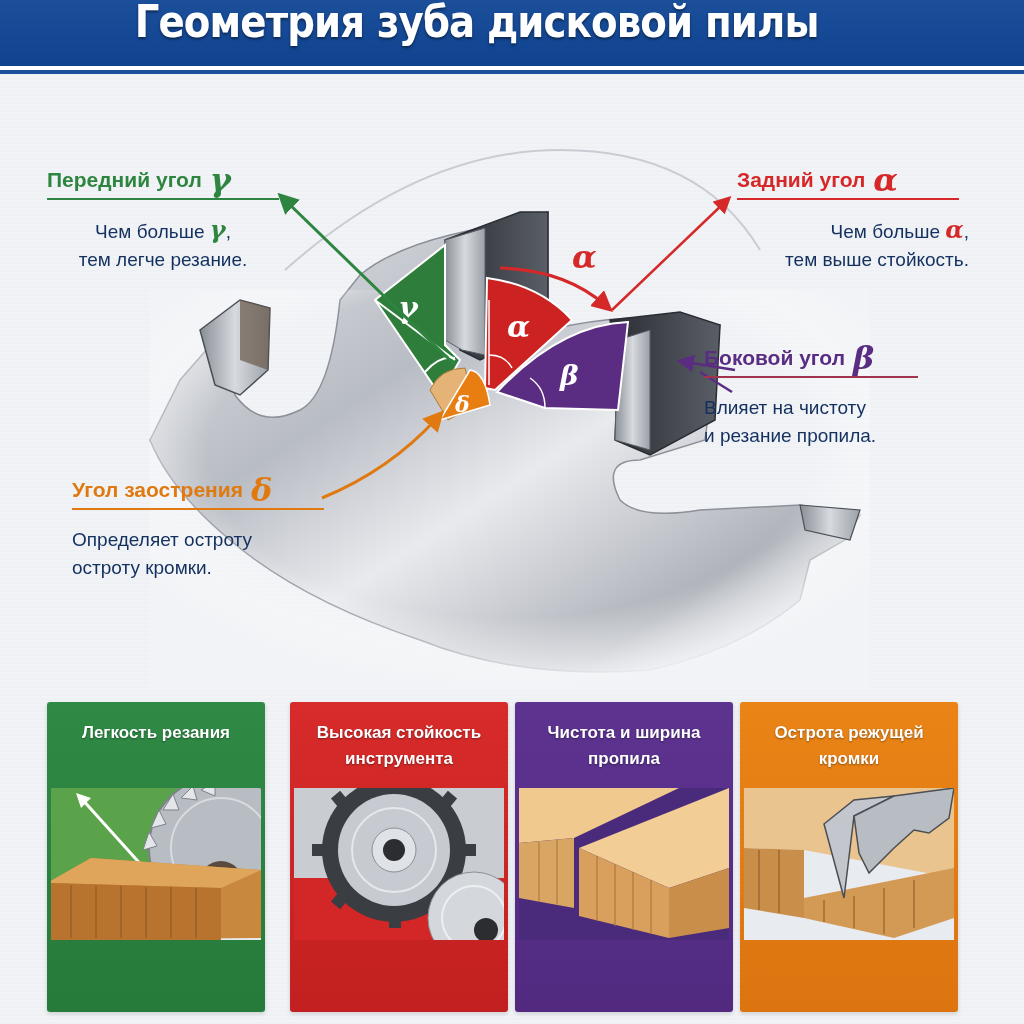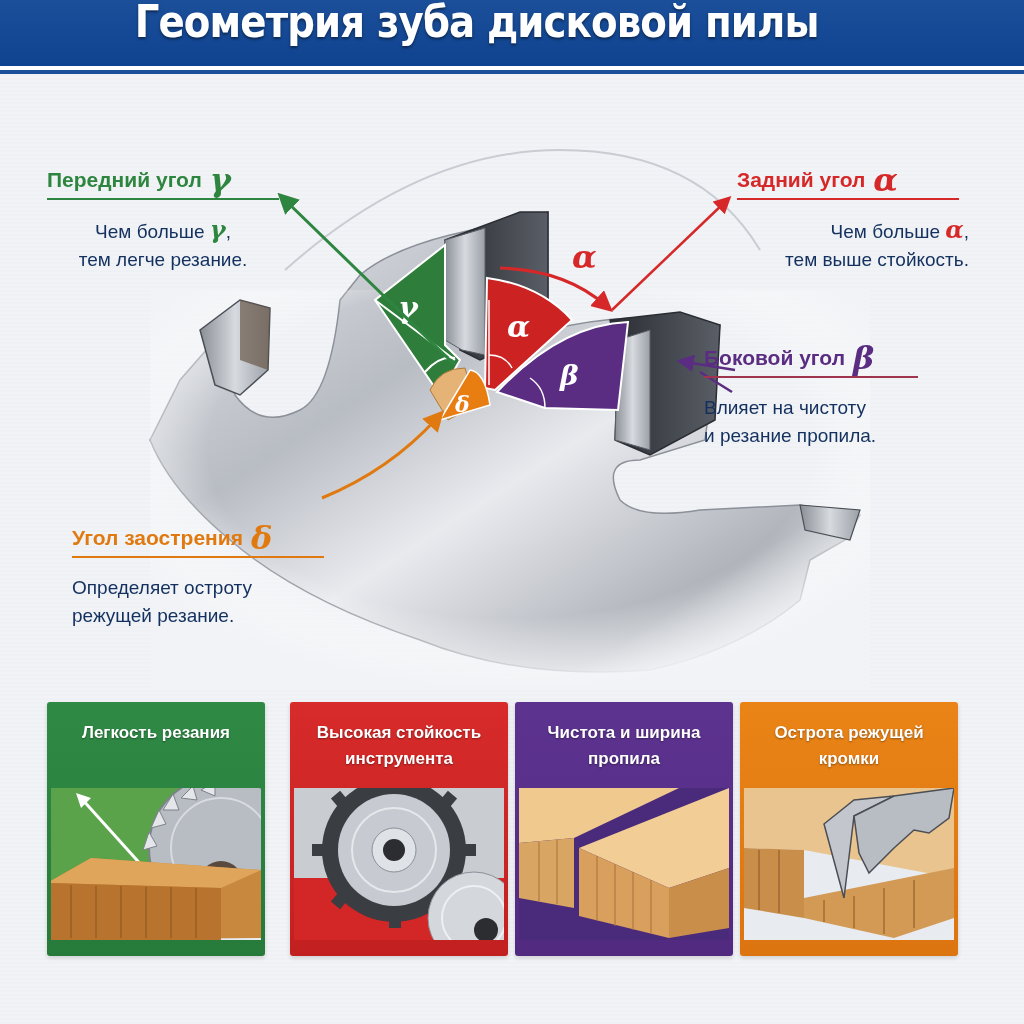--- a/index.html
+++ b/index.html
@@ -34,21 +34,21 @@
   .label-title .greek {
     font-family: "DejaVu Serif", "Liberation Serif", serif; font-style: italic; font-weight: bold; font-size: 32px; line-height: 0.8;
   }
   .label-rule { height: 2px; }
   .label-desc {
     color: #13305f; font-size: 19px; line-height: 28px; margin-top: 16px;
   }
   .label-desc .greek-inline { font-family: "DejaVu Serif", serif; font-style: italic; font-weight: bold; font-size: 24px; }
 
   .card {
-    position: absolute; top: 702px; height: 254px; width: 218px;
+    position: absolute; top: 702px; height: 310px; width: 218px;
     border-radius: 3px; overflow: hidden;
     box-shadow: 0 2px 4px rgba(0,0,0,0.15);
   }
   .card-title {
     color: #fff; font-weight: bold; font-size: 17px; text-align: center;
     line-height: 26px; padding-top: 18px; height: 88px;
     text-shadow: 0 1px 2px rgba(0,0,0,0.4);
   }
   .card-art { position: absolute; left: 4px; right: 4px; top: 86px; bottom: 4px; }
 </style>
@@ -177,28 +177,28 @@
     <span class="greek">β</span>
   </div>
   <div class="label-rule" style="background:#a0344f;"></div>
   <div class="label-desc">
     <div>Влияет на чистоту</div>
     <div>и резание пропила.</div>
   </div>
 </div>
 
 <div class="label-block" style="left:72px; top:478px; width:252px;">
-  <div class="label-title" style="color:#e07a10;margin-top:48px;">
+  <div class="label-title" style="color:#e07a10;">
     <span>Угол заострения</span>
     <span class="greek">δ</span>
   </div>
   <div class="label-rule" style="background:#e07a10;"></div>
   <div class="label-desc">
     <div>Определяет остроту</div>
-    <div>режущей резание.</div>
+    <div>остроту кромки.</div>
   </div>
 </div>
 
 <div class="card" style="left:47px; background:linear-gradient(180deg,#2f8a45,#267a3a);">
   <div class="card-title">
     <div>Легкость резания</div>
     <div></div>
   </div>
   <svg class="card-art" viewBox="0 0 210 152" preserveAspectRatio="none">
     <rect x="0" y="0" width="210" height="150" fill="#5aa34a"></rect>

